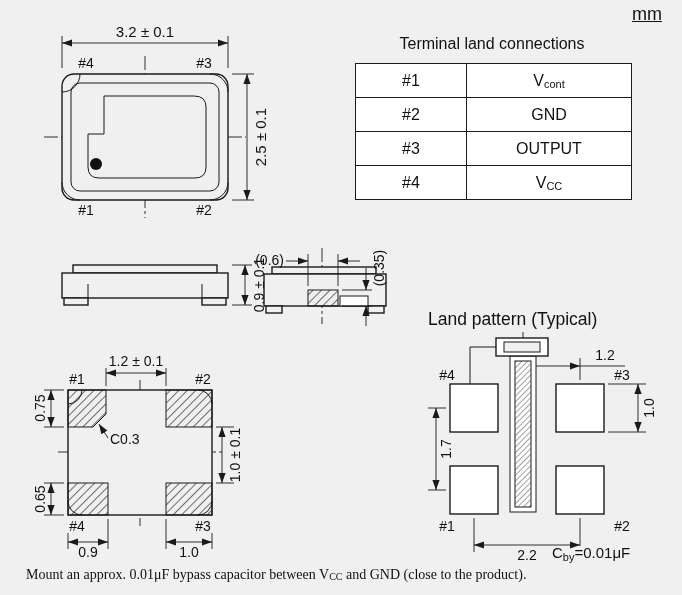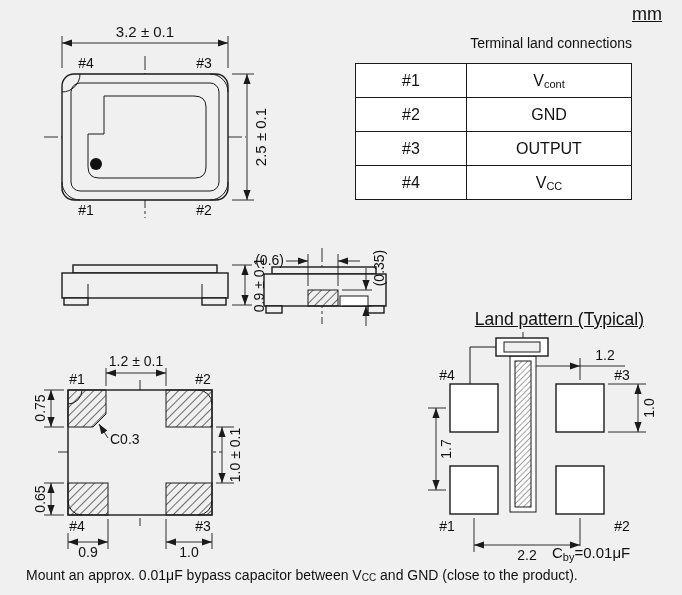--- a/index.html
+++ b/index.html
@@ -11,31 +11,31 @@
   svg text { font-family:"Liberation Sans", sans-serif; fill:#111; }
   .t14 { font-size:14px; }
   .t15 { font-size:15px; }
   .t11 { font-size:11px; }
   .obj  { stroke:#1a1a1a; stroke-width:1.4; }
   .obj2 { stroke:#1a1a1a; stroke-width:1; }
   .dim  { stroke:#1a1a1a; stroke-width:0.9; fill:none; }
   .cl   { stroke:#1a1a1a; stroke-width:0.9; fill:none; stroke-dasharray:14 3 3 3; }
 
   .unit-label { position:absolute; left:632px; top:4px; width:44px; font-size:18px;text-decoration:underline; }
-  .table-title { position:absolute; left:352px; top:35px; width:280px; text-align:right; font-size:14px; }
+  .table-title { position:absolute; left:352px; top:35px; width:280px; text-align:center; font-size:16px; }
   .term-table { position:absolute; left:355px; top:63px; border-collapse:collapse; background:#ffffff; }
   .term-table td {
     border:1.3px solid #1a1a1a; height:33px; text-align:center;
     font-size:16px; padding:0;
   }
   .term-table td.pin-col { width:110px; }
   .term-table td.sig-col { width:164px; }
   .sub { font-size:11px; vertical-align:-2px; }
-  .lp-title { position:absolute; left:428px; top:309px; width:216px; text-align:right; font-size:17.5px;text-decoration:underline; }
-  .footer-note { position:absolute; left:26px; top:567px; width:648px; font-size:14px; }
+  .lp-title { position:absolute; left:428px; top:309px; width:216px; text-align:left; font-size:17.5px; }
+  .footer-note { position:absolute; left:26px; top:567px; width:648px; font-size:14px;font-family:Liberation Serif, serif; }
   .footer-note .sub { font-size:10px; vertical-align:-1px; }
 </style>
 </head>
 <body>
 
 <div id="canvas">
 
   <svg width="682" height="595" viewBox="0 0 682 595" style="position:absolute;left:0;top:0">
     <defs>
       <marker id="arr" viewBox="0 0 10 8" refX="10" refY="4" markerWidth="10" markerHeight="8" orient="auto-start-reverse" markerUnits="userSpaceOnUse">

